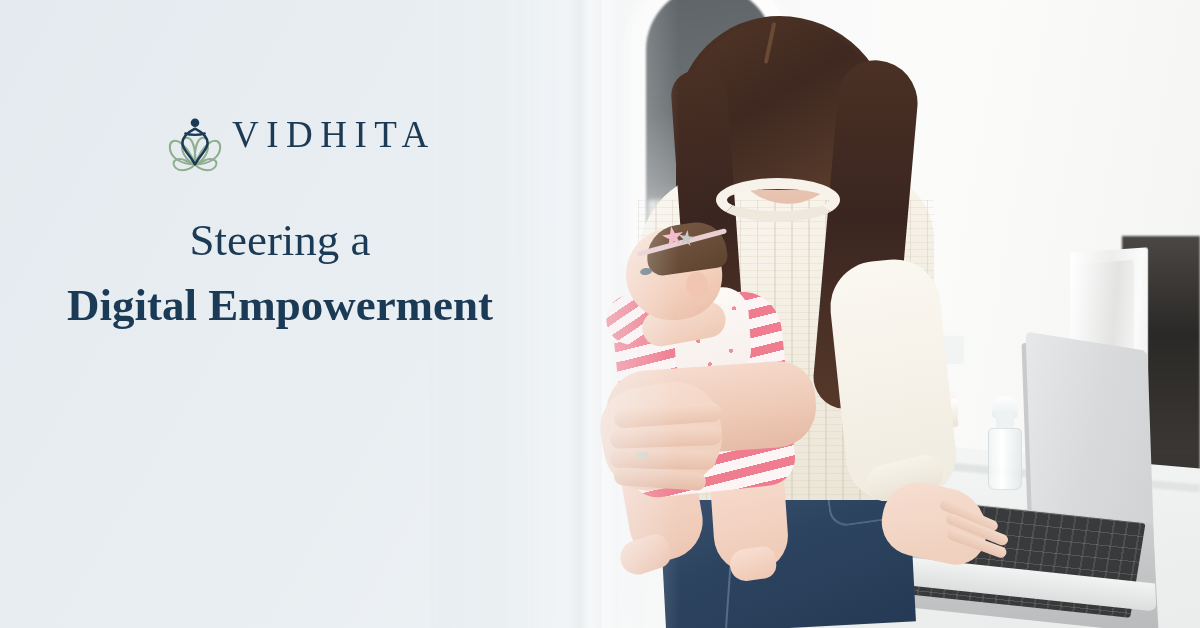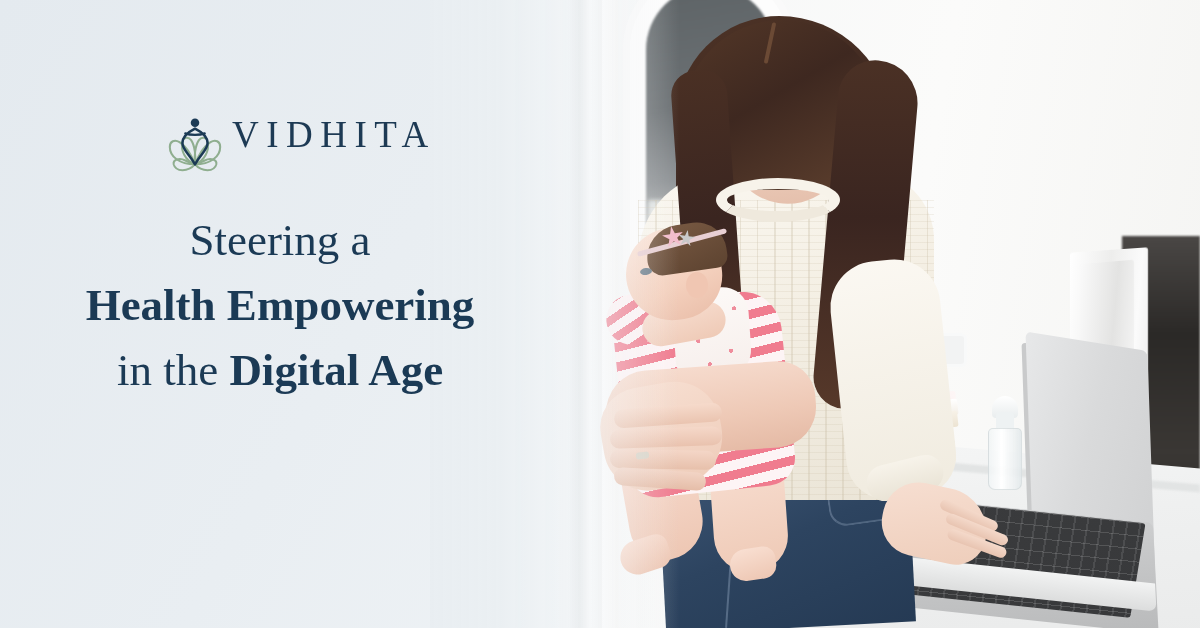--- a/index.html
+++ b/index.html
@@ -613,21 +613,18 @@
       <div class="logo-text">
         <div class="brand">VIDHITA</div>
       </div>
     </div>
 
     <div class="headline">
       <span class="hl-line">
         <span>Steering a</span>
       </span>
       <span class="hl-line">
-        <span class="b">Health Empowering</span>
-      </span>
-      <span class="hl-line">
-        <span>in the </span><span class="b">Digital Age</span>
+        <span class="b">Digital Empowerment</span>
       </span>
     </div>
 
   </div>
 </div>
 
 </body></html>

